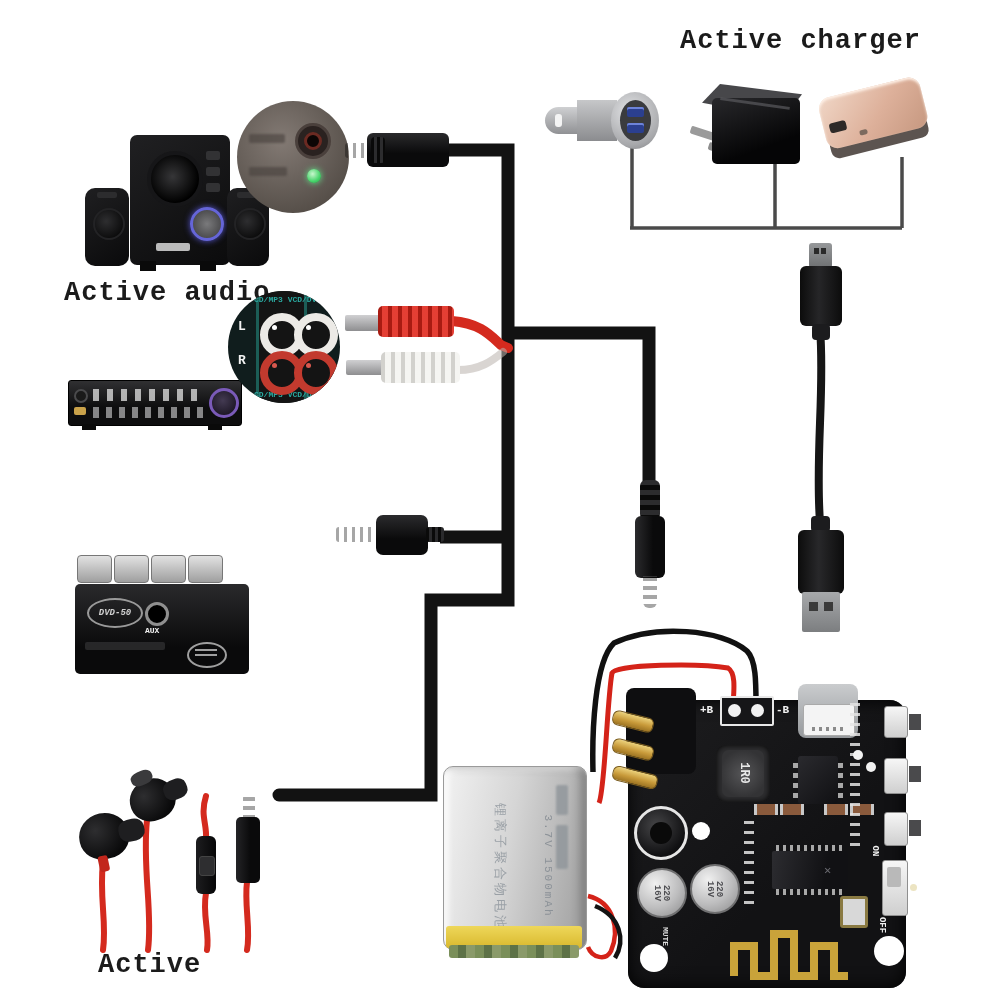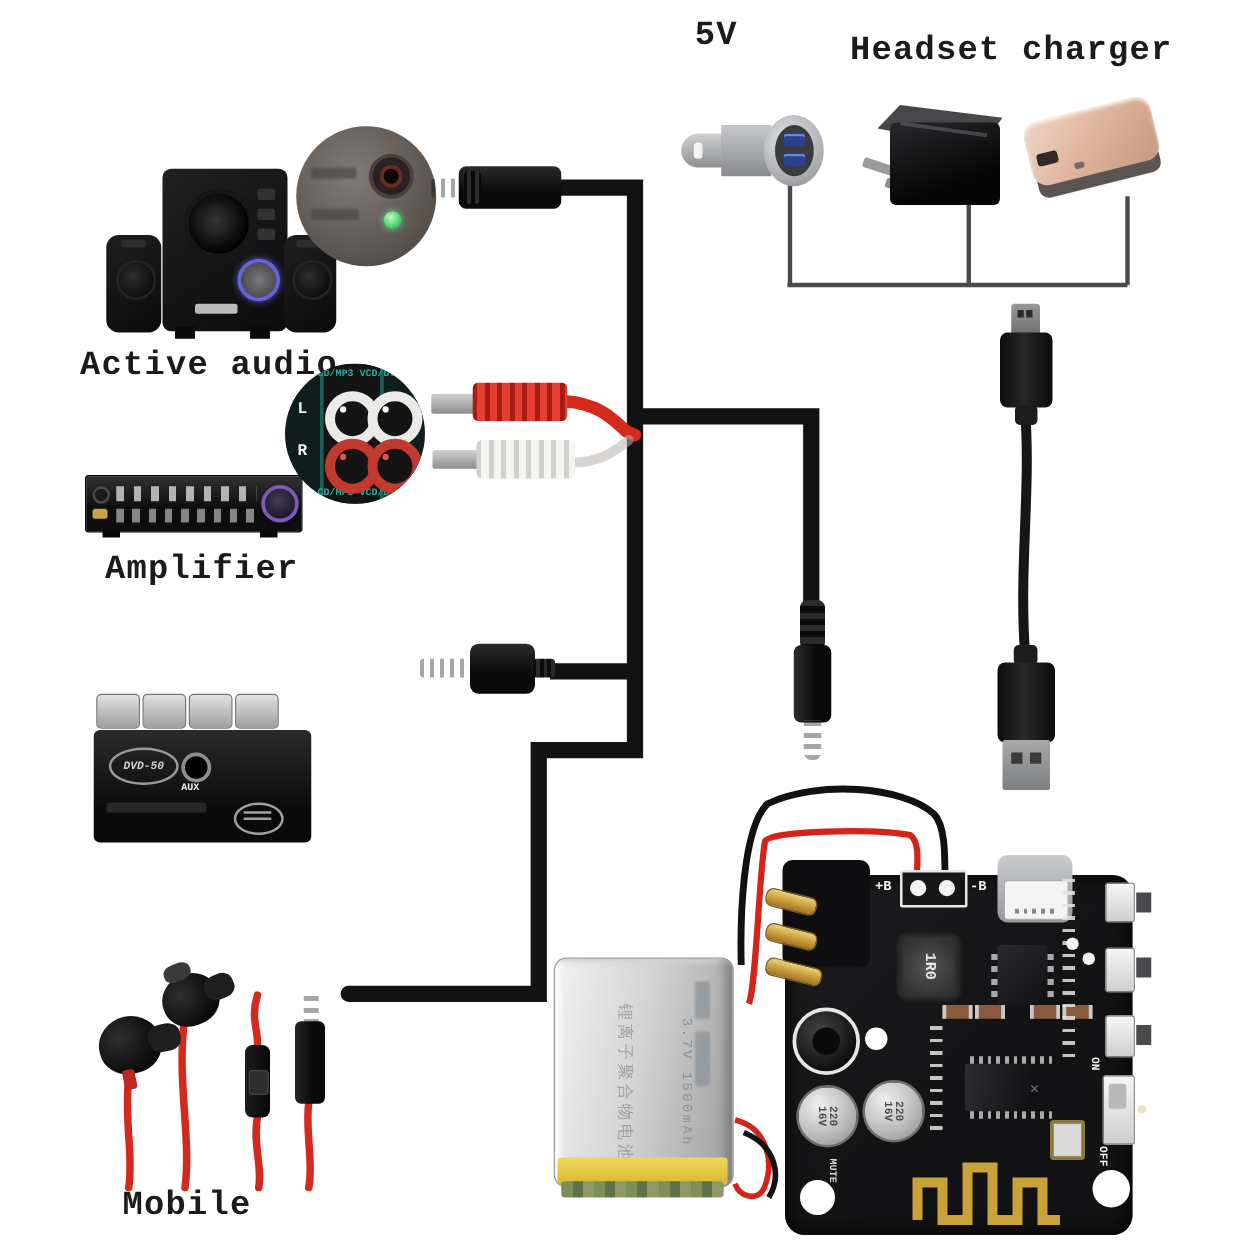--- a/index.html
+++ b/index.html
@@ -51,22 +51,21 @@
       <path d="M206 893 C202 915 210 933 207 950"></path>
       <path d="M247 882 C244 905 251 930 247 950"></path>
     </g>
 
     <path d="M593 772 C592 735 594 662 614 643 C655 624 722 629 747 651 C756 660 756 682 756 705" fill="none" stroke="#111" stroke-width="5.5"></path>
     <path d="M599 803 C605 790 607 700 612 673 C616 664 700 663 728 668 C736 673 734 690 733 705" fill="none" stroke="#d42319" stroke-width="5"></path>
     <path d="M588 896 C614 902 620 930 611 951 C606 961 592 958 588 947" fill="none" stroke="#d42319" stroke-width="4.5"></path>
     <path d="M595 906 C620 916 626 940 615 958" fill="none" stroke="#131313" stroke-width="4.5"></path>
   </svg>
 
-  <div class="lbl" style="left:483px;top:14px;width:180px;text-align:center;">5V</div>
-  <div class="lbl" style="left:680px;top:26px;">Headset charger</div>
+  <div class="lbl" style="left:680px;top:26px;">Active charger</div>
 
   <div class="abs" style="left:545px;top:92px;width:114px;height:57px;">
     <div class="abs" style="left:0;top:15px;width:36px;height:27px;background:linear-gradient(180deg,#cfd0d2,#909194);border-radius:14px 4px 4px 14px;">
       <div class="abs" style="left:10px;top:7px;width:7px;height:13px;background:#f4f4f4;border-radius:3px;"></div>
     </div>
     <div class="abs" style="left:32px;top:8px;width:40px;height:41px;background:linear-gradient(180deg,#c6c7c9,#8b8c8f);"></div>
     <div class="abs" style="left:66px;top:0;width:48px;height:57px;border-radius:50%;background:radial-gradient(circle at 40% 35%,#e3e4e6,#a7a8ab 70%,#7e7f82);">
       <div class="abs" style="left:9px;top:8px;width:31px;height:41px;border-radius:50%;background:#3a3b3e;">
         <div class="abs" style="left:7px;top:7px;width:17px;height:10px;background:#2b3f8f;border-radius:2px;box-shadow:inset 0 2px 0 #6d83d8;"></div>
         <div class="abs" style="left:7px;top:23px;width:17px;height:10px;background:#2b3f8f;border-radius:2px;box-shadow:inset 0 2px 0 #6d83d8;"></div>
@@ -185,21 +184,20 @@
 
   <div class="abs" style="left:345px;top:306px;width:110px;height:32px;">
     <div class="abs" style="left:0;top:9px;width:36px;height:16px;background:linear-gradient(180deg,#d0d0d2,#8e8e90);border-radius:2px 0 0 2px;"></div>
     <div class="abs ridges-v" style="left:33px;top:0;width:76px;height:31px;background-color:#e02418;border-radius:5px;background-image:repeating-linear-gradient(90deg,rgba(0,0,0,.25) 0 4px,rgba(255,255,255,.12) 4px 10px);"></div>
   </div>
   <div class="abs" style="left:346px;top:352px;width:114px;height:32px;">
     <div class="abs" style="left:0;top:8px;width:38px;height:15px;background:linear-gradient(180deg,#d0d0d2,#8e8e90);border-radius:2px 0 0 2px;"></div>
     <div class="abs ridges-v" style="left:35px;top:0;width:79px;height:31px;background-color:#efeee9;border-radius:5px;background-image:repeating-linear-gradient(90deg,rgba(0,0,0,.12) 0 4px,rgba(255,255,255,.4) 4px 10px);"></div>
   </div>
 
-  <div class="lbl" style="left:84px;top:441px;">Amplifier</div>
 
   <div class="abs" style="left:75px;top:552px;width:174px;height:124px;">
     <div class="abs" style="left:2px;top:3px;width:150px;height:26px;">
       <div class="abs" style="left:0;top:0;width:33px;height:26px;background:linear-gradient(180deg,#e2e2e2,#9f9f9f);border-radius:4px;border:1px solid #777;"></div>
       <div class="abs" style="left:37px;top:0;width:33px;height:26px;background:linear-gradient(180deg,#e2e2e2,#9f9f9f);border-radius:4px;border:1px solid #777;"></div>
       <div class="abs" style="left:74px;top:0;width:33px;height:26px;background:linear-gradient(180deg,#e2e2e2,#9f9f9f);border-radius:4px;border:1px solid #777;"></div>
       <div class="abs" style="left:111px;top:0;width:33px;height:26px;background:linear-gradient(180deg,#e2e2e2,#9f9f9f);border-radius:4px;border:1px solid #777;"></div>
     </div>
     <div class="abs" style="left:0;top:32px;width:174px;height:90px;background:linear-gradient(180deg,#2a2a2c,#0a0a0b 70%);border-radius:5px;">
       <div class="abs" style="left:12px;top:14px;width:52px;height:26px;border:2px solid #9a9a9a;border-radius:50%;color:#cfcfcf;font-style:italic;font-size:9px;font-weight:bold;text-align:center;line-height:26px;">DVD-50</div>
@@ -240,21 +238,21 @@
     </div>
     <div class="abs" style="left:126px;top:81px;width:20px;height:58px;background:linear-gradient(90deg,#1d1d1f,#060607);border-radius:6px;">
       <div class="abs" style="left:3px;top:20px;width:14px;height:18px;background:#2e2e30;border-radius:3px;border:1px solid #444;"></div>
     </div>
     <div class="abs" style="left:165px;top:38px;width:28px;height:94px;">
       <div class="abs goldtip" style="left:8px;top:0;width:12px;height:26px;background-image:repeating-linear-gradient(0deg,rgba(0,0,0,.35) 0 4px,rgba(255,255,255,.15) 4px 9px);border-radius:5px 5px 0 0;"></div>
       <div class="abs" style="left:1px;top:24px;width:24px;height:66px;background:linear-gradient(90deg,#242426,#0a0a0b 60%);border-radius:5px;"></div>
     </div>
   </div>
 
-  <div class="lbl" style="left:98px;top:950px;">Mobile</div>
+  <div class="lbl" style="left:98px;top:950px;">Active</div>
 
   <div class="abs" style="left:443px;top:766px;width:142px;height:192px;">
     <div class="abs" style="left:0;top:0;width:142px;height:182px;border-radius:10px;background:linear-gradient(100deg,#f2f2f2,#d5d5d5 45%,#a8a8a8 90%);border:1px solid #9a9a9a;box-shadow:inset -6px 0 8px rgba(90,90,90,.5), inset 4px 2px 6px #fff;">
       <div class="abs" style="left:-8px;top:92px;width:130px;height:16px;transform:rotate(90deg);color:#9aa0a6;font-size:13px;letter-spacing:3px;text-align:center;font-family:'DejaVu Sans',sans-serif;">锂离子聚合物电池</div>
       <div class="abs" style="left:38px;top:92px;width:130px;height:14px;transform:rotate(90deg);color:#8c9298;font-size:11px;letter-spacing:2px;text-align:center;">3.7V 1500mAh</div>
       <div class="smudge" style="left:112px;top:18px;width:12px;height:30px;background:#8f959a;opacity:.8;"></div>
       <div class="smudge" style="left:112px;top:58px;width:12px;height:44px;background:#8f959a;opacity:.8;"></div>
     </div>
     <div class="abs" style="left:3px;top:160px;width:136px;height:22px;background:linear-gradient(180deg,#eed75a,#d9b92e);border-radius:3px;"></div>
     <div class="abs" style="left:6px;top:179px;width:130px;height:13px;background:repeating-linear-gradient(90deg,#7a8f5a 0 9px,#5d7247 9px 17px,#8a9a6a 17px 26px);border-radius:3px;"></div>

